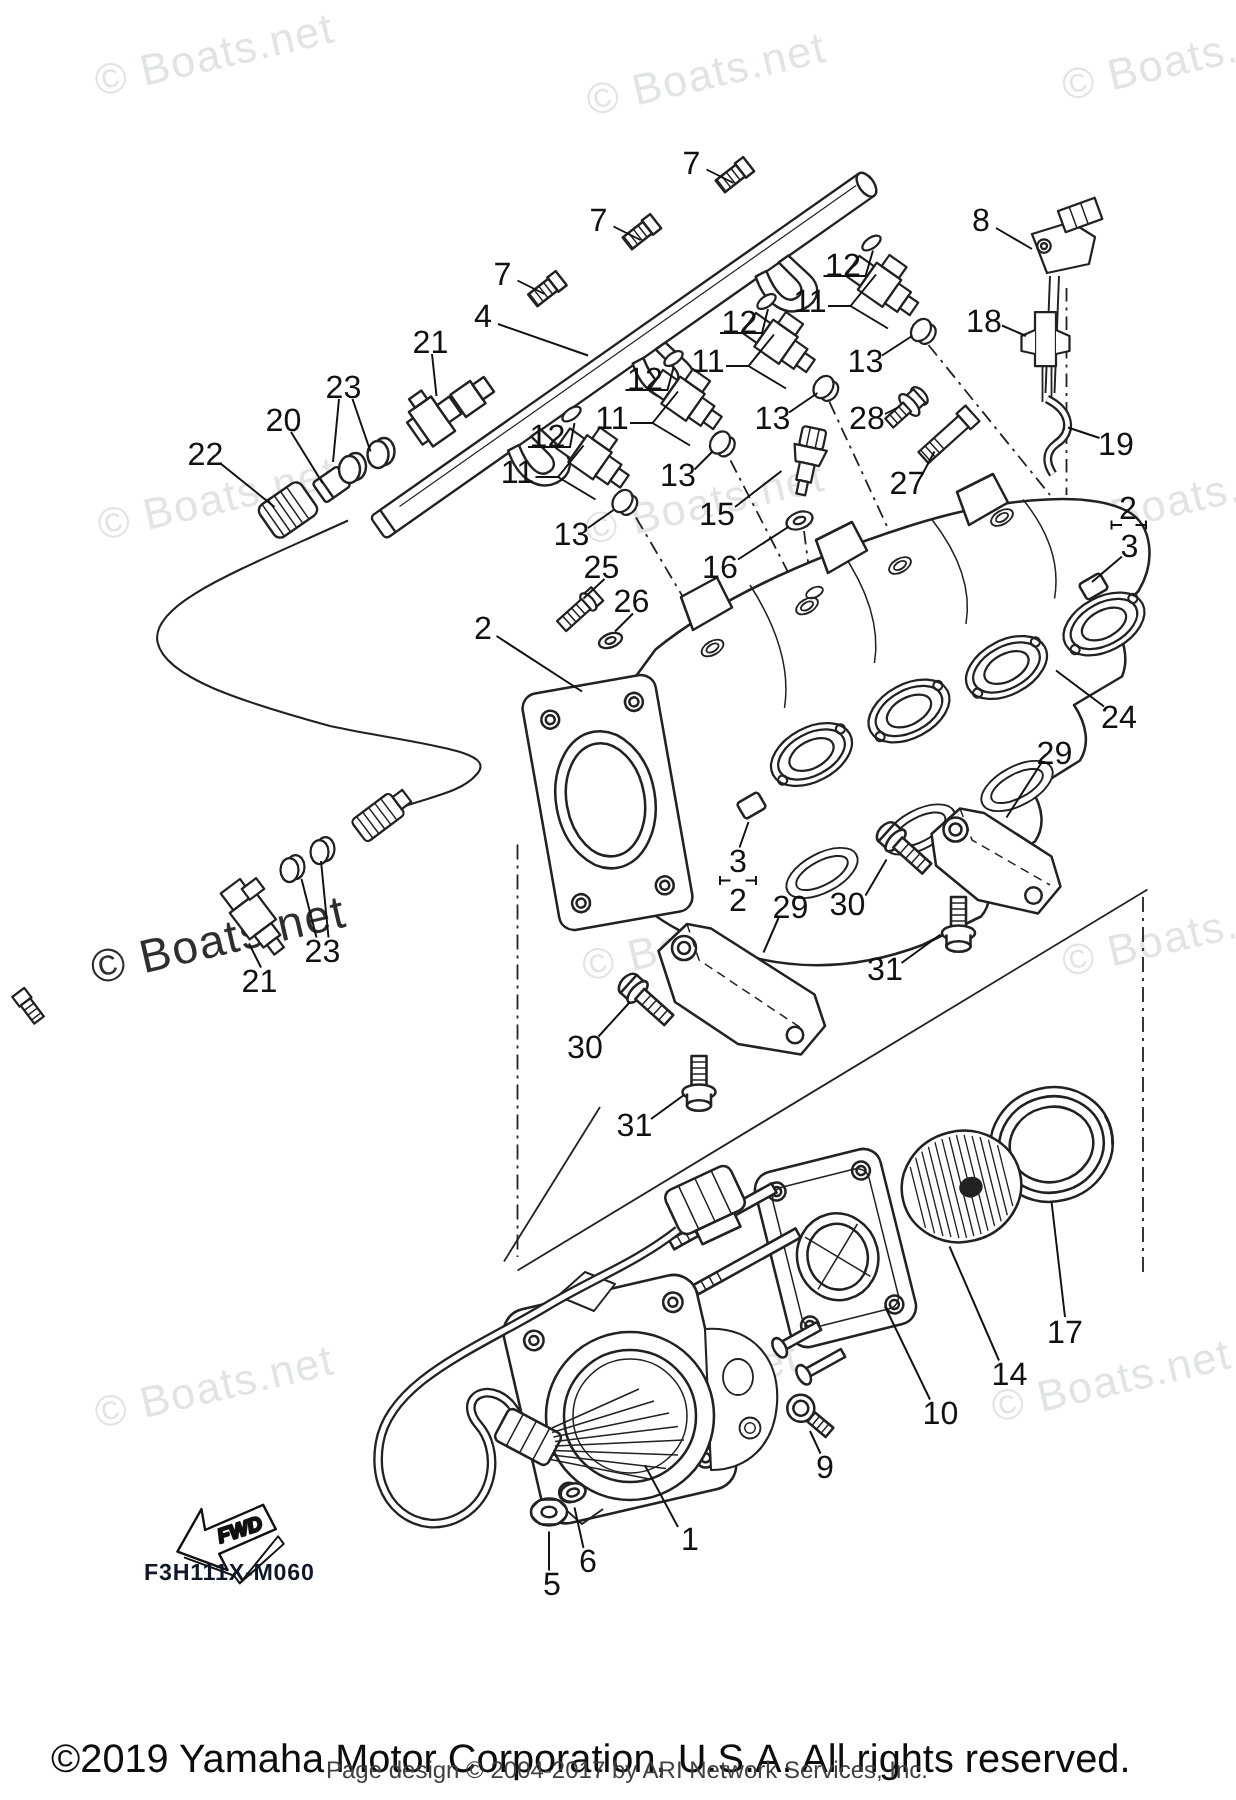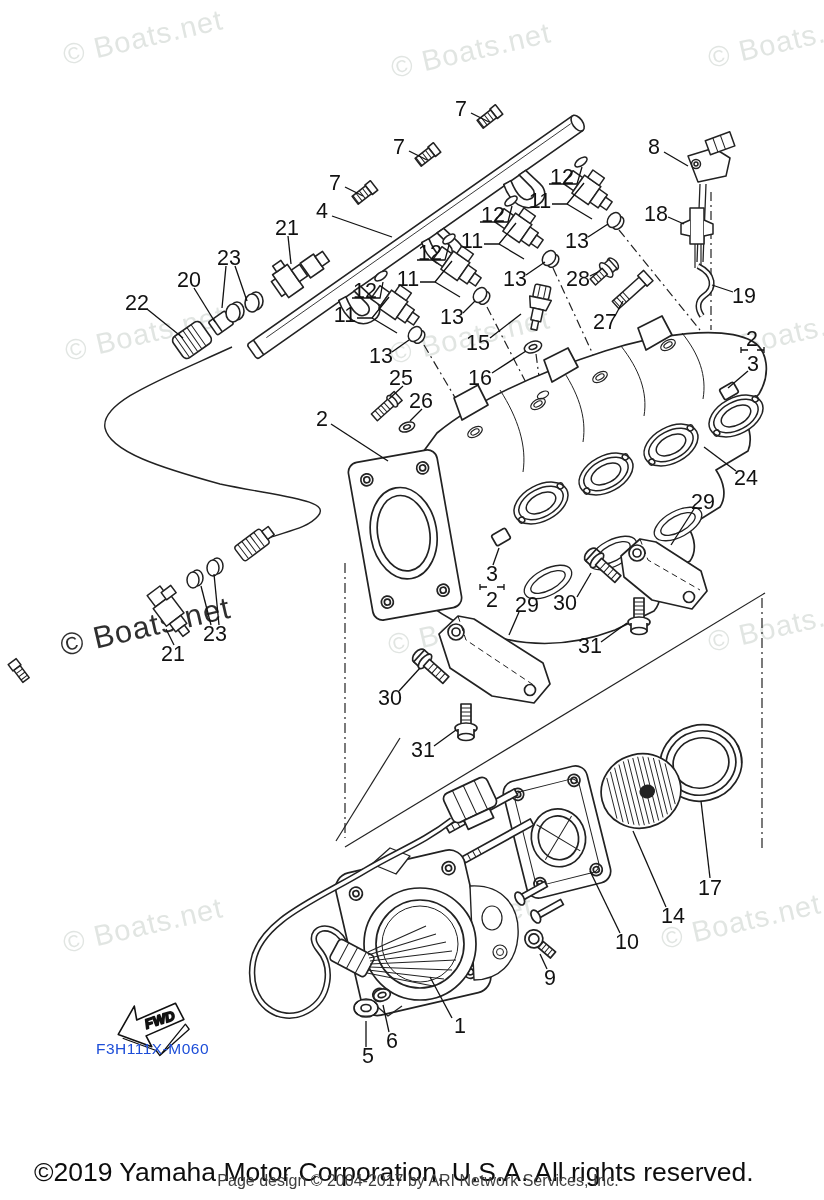--- a/index.html
+++ b/index.html
@@ -10,22 +10,22 @@
       font-family:"Liberation Sans",sans-serif;}
   .wm.dark{color:rgba(28,28,28,0.92);font-size:31px;}
   #diagram{position:absolute;left:0;top:0;}
   #diagram text{font-family:"Liberation Sans",sans-serif;font-size:21.5px;fill:#111;
       text-anchor:middle;dominant-baseline:central;}
   #callouts polyline{fill:none;stroke:#111;stroke-width:1.3px;}
   .footer-big{position:absolute;left:34px;top:1157px;font-size:26.5px;color:#0d0d0d;
       white-space:nowrap;text-align:center;}
   .footer-small{position:absolute;left:50%;transform:translateX(-50%);top:1172px;
       font-size:16px;color:#404040;white-space:nowrap;padding-left:12px;}
-  .code-label{position:absolute;left:96px;top:1040px;font-size:15.5px;color:#1d4ed8;
-      letter-spacing:0.5px;}
+  .code-label{position:absolute;left:96px;top:1040px;font-size:15.5px;color:#0f172a;
+      letter-spacing:0.5px;font-weight:bold;}
 </style>
 </head>
 <body>
 
 <div id="stage">
 
   <div id="wm-layer">
       <div class="wm" style="left: 60px; top: 40px;">© Boats.net</div>
       <div class="wm" style="left: 388px; top: 53px;">© Boats.net</div>
       <div class="wm" style="left: 705px; top: 43px;">© Boats.net</div>

